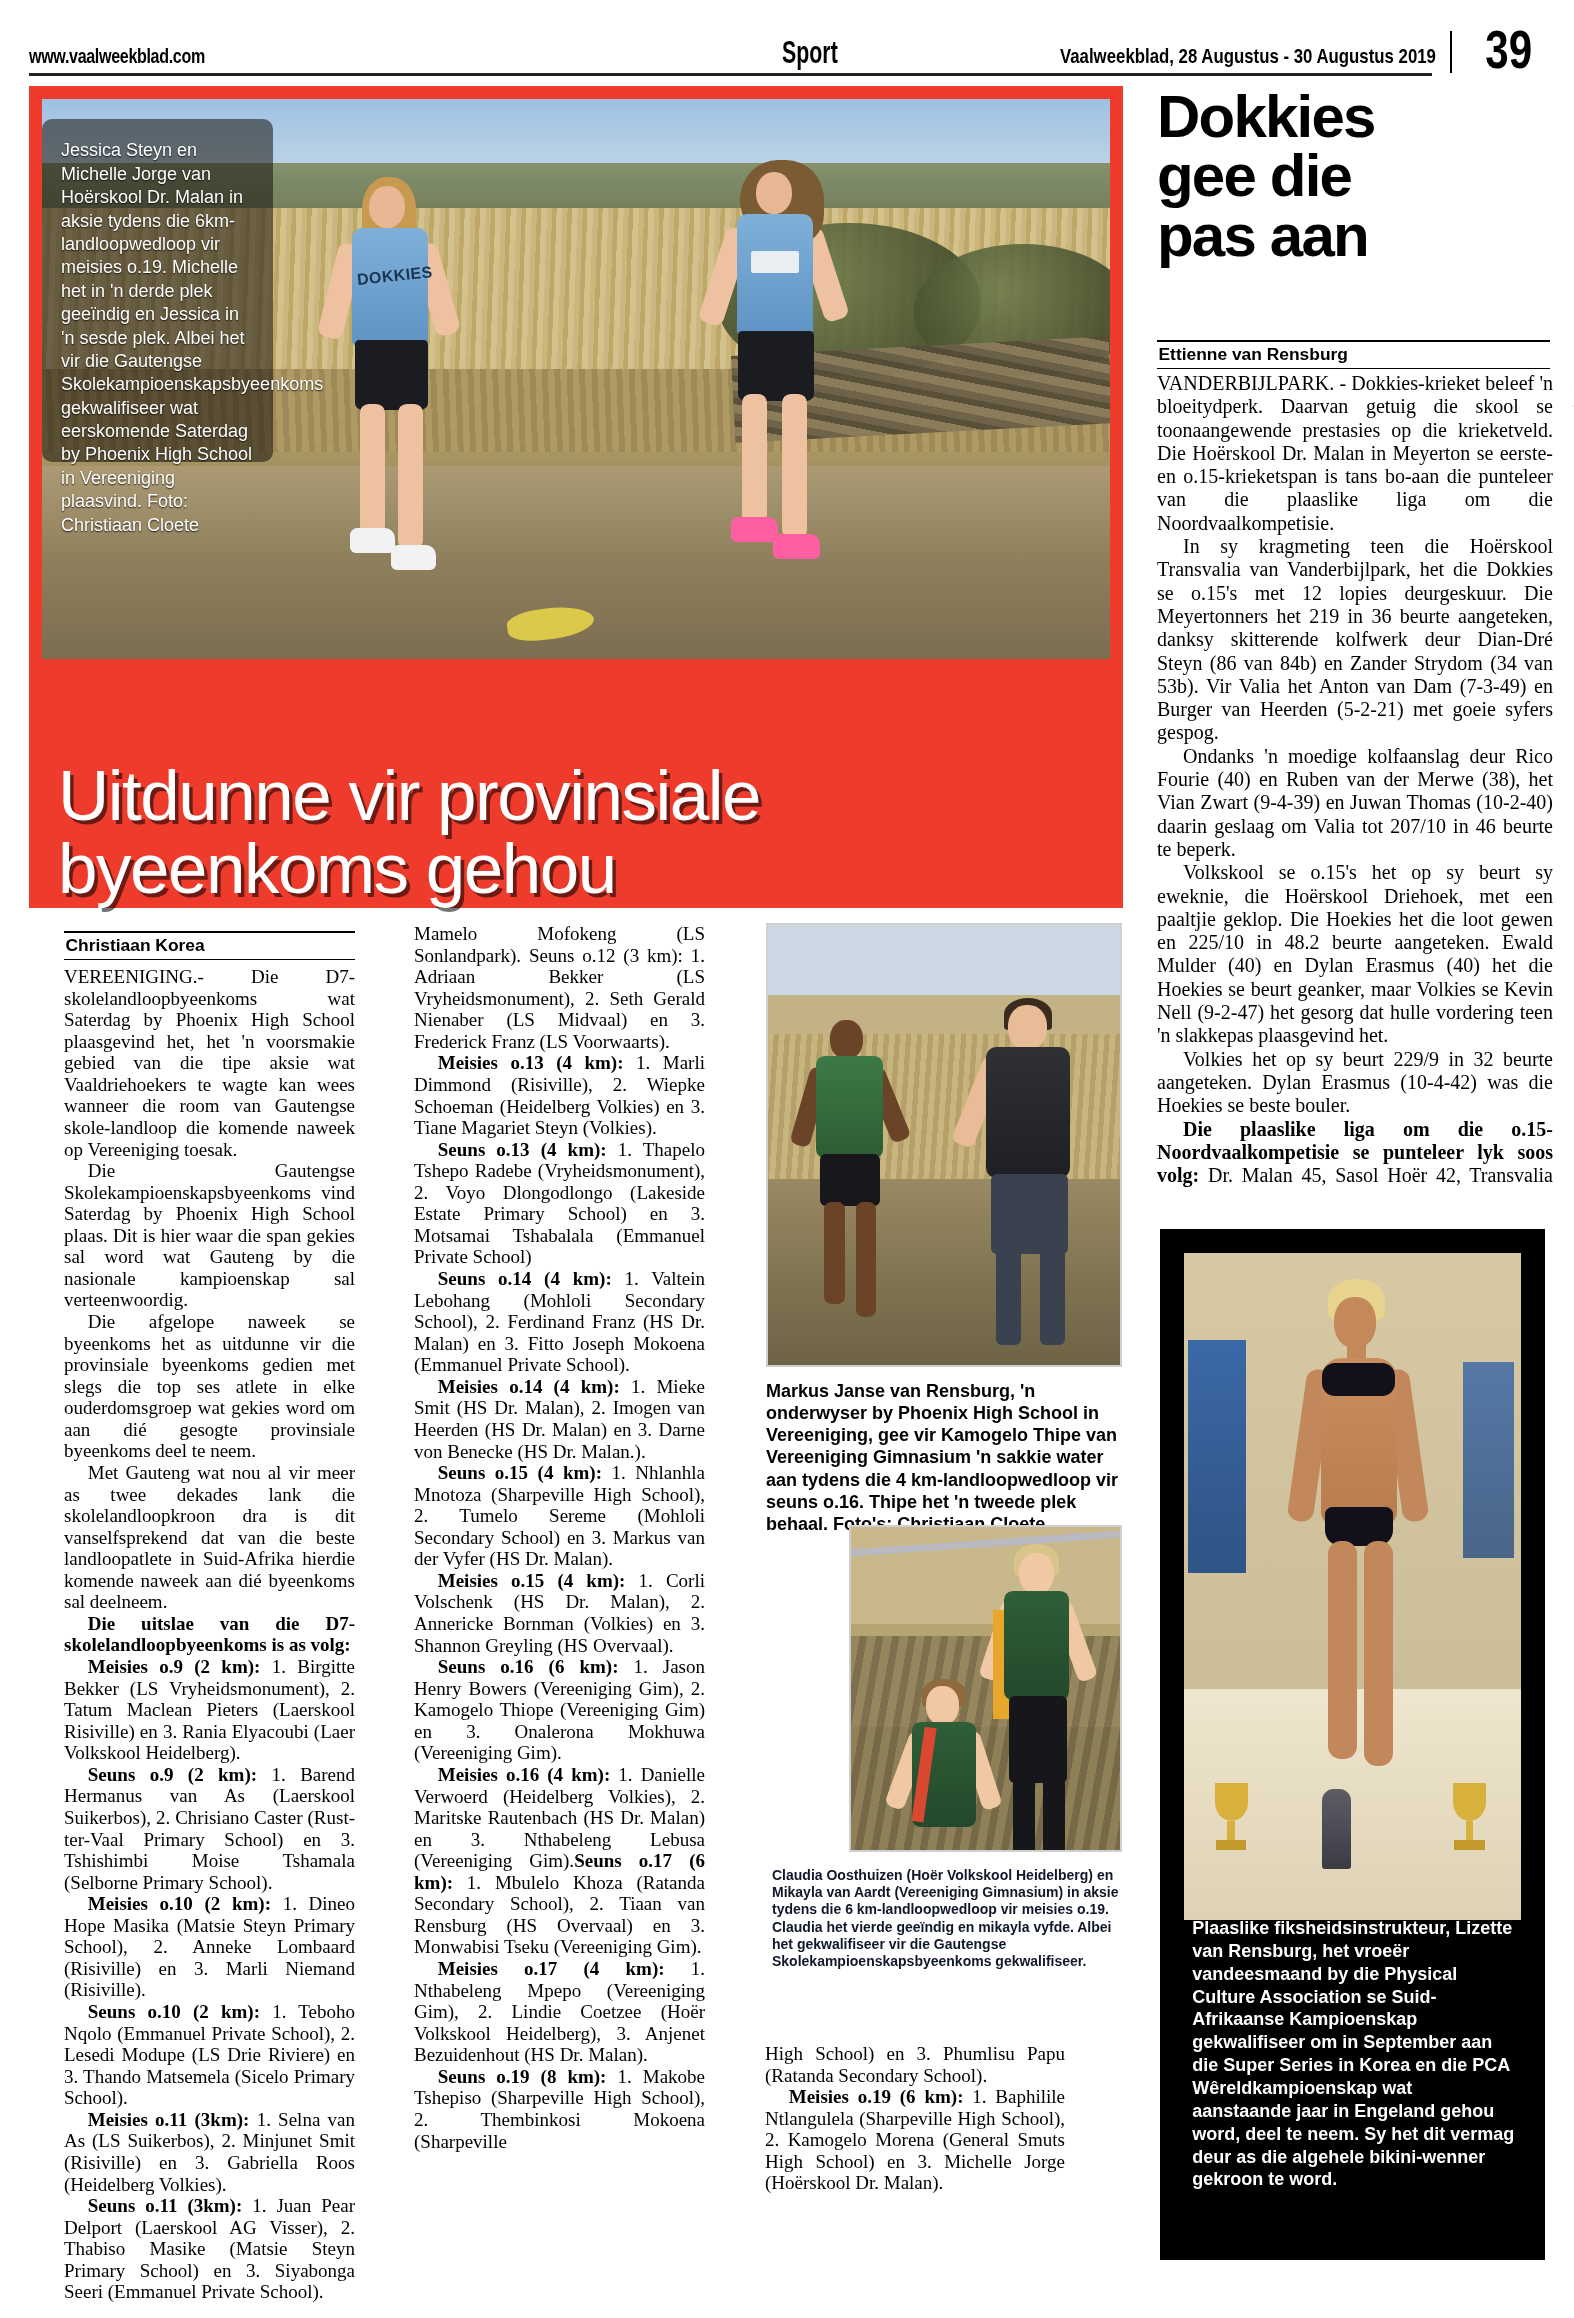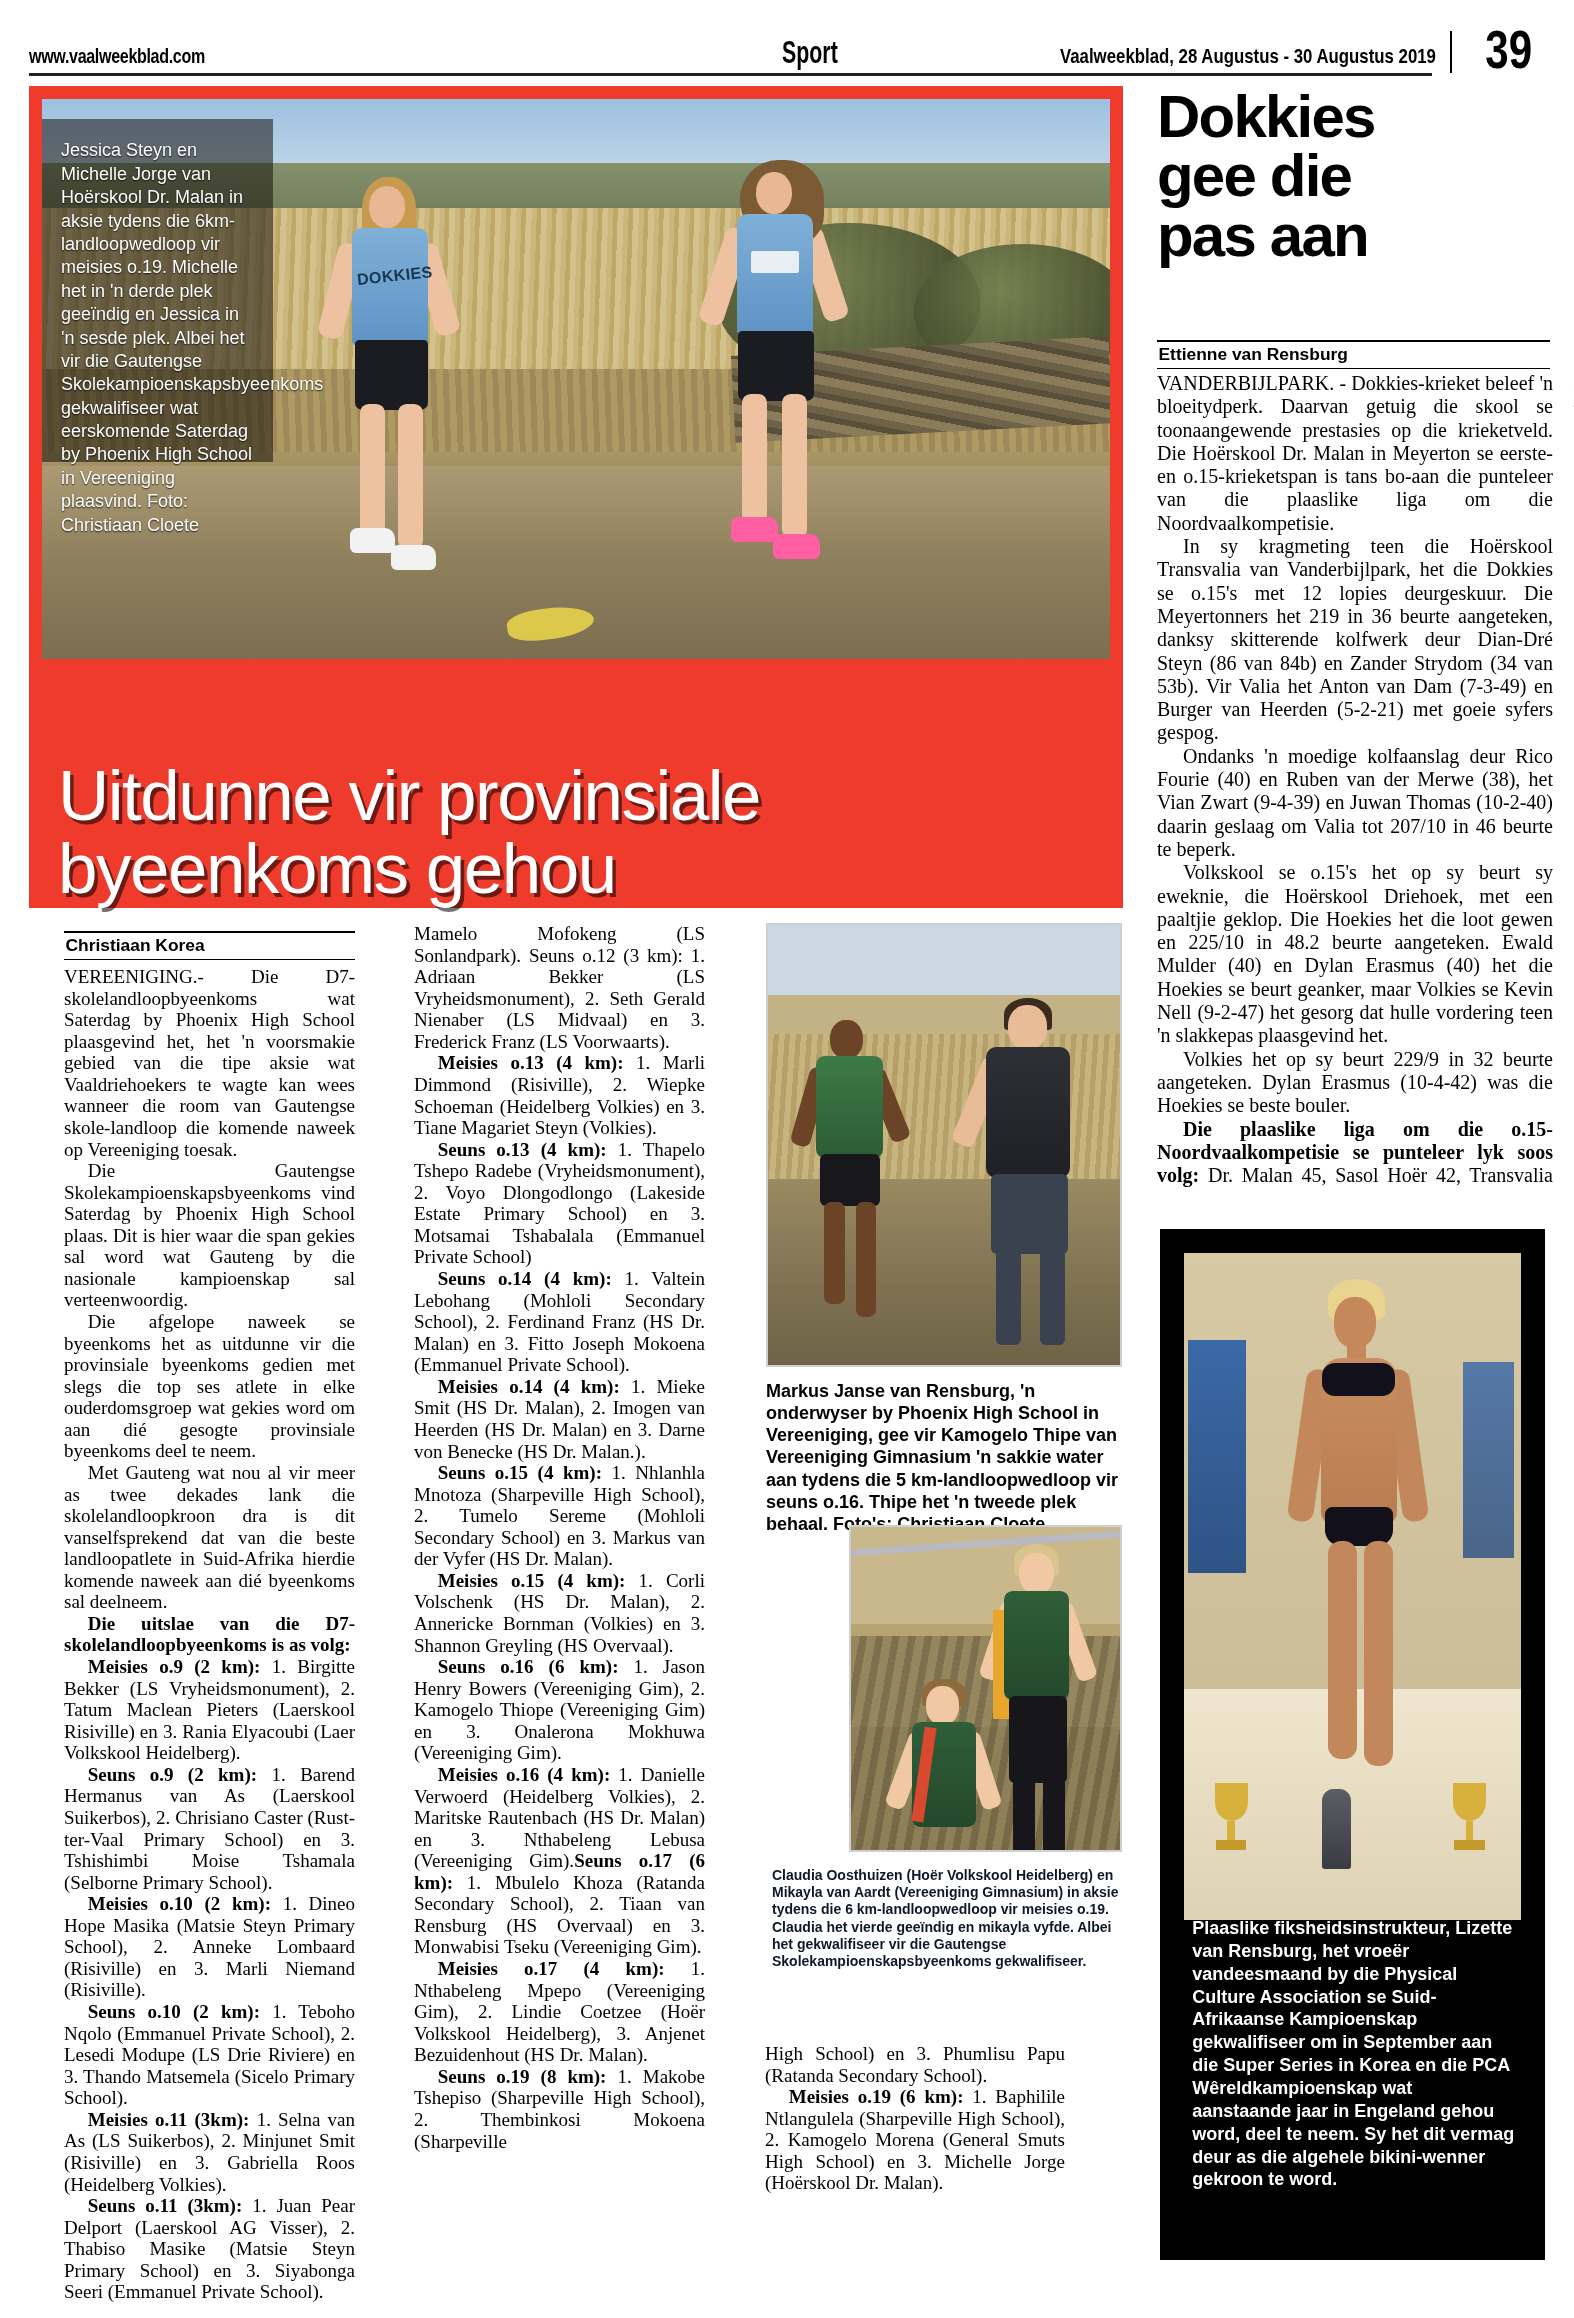--- a/index.html
+++ b/index.html
@@ -130,20 +130,21 @@
   }
 
   
   .hero-caption {
     position:absolute; left:13px; top:33px; width:231px; height:343px;
     background:rgba(22,18,12,.55);
     color:#fff; font-family:"Liberation Sans", sans-serif;
     font-size:18px; line-height:1.30; font-weight:400;
     padding:20.4px 16px 7.3px 19px; white-space:pre-line;
     text-shadow:0 0.7px 1.5px rgba(0,0,0,.8);
+    border-radius:10px;
   }
 
   
   .hero-headline {
     position:absolute; left:29px; bottom:2.9px; width:1069px;
     font-family:"Liberation Sans", sans-serif;
     font-weight:400; font-size:71px; line-height:1.02;
     color:#ffffff; letter-spacing:-1.5px;
     text-shadow: 3.6px 3.6px 0 rgba(0,0,0,.55);
     white-space:pre-line;
@@ -424,21 +425,21 @@
   <div class="manA">
     <div class="a1"></div>
     <div class="hr"></div>
       <div class="h"></div>
       <div class="t"></div>
       <div class="sh"></div>
     <div class="l1"></div>
       <div class="l2"></div>
   </div>
 </div>
-<div class="capA">Markus Janse van Rensburg, 'n onderwyser by Phoenix High School in Vereeniging, gee vir Kamogelo Thipe van Vereeniging Gimnasium 'n sakkie water aan tydens die 5 km-landloopwedloop vir seuns o.16. Thipe het 'n tweede plek behaal. Foto's: Christiaan Cloete</div>
+<div class="capA">Markus Janse van Rensburg, 'n onderwyser by Phoenix High School in Vereeniging, gee vir Kamogelo Thipe van Vereeniging Gimnasium 'n sakkie water aan tydens die 4 km-landloopwedloop vir seuns o.16. Thipe het 'n tweede plek behaal. Foto's: Christiaan Cloete</div>
 
 <div class="photoB">
   <div class="tr"></div>
   <div class="rough"></div>
   <div class="g1">
     <div class="a1"></div>
       <div class="a2"></div>
     <div class="hr"></div>
       <div class="h"></div>
       <div class="bib"></div>

